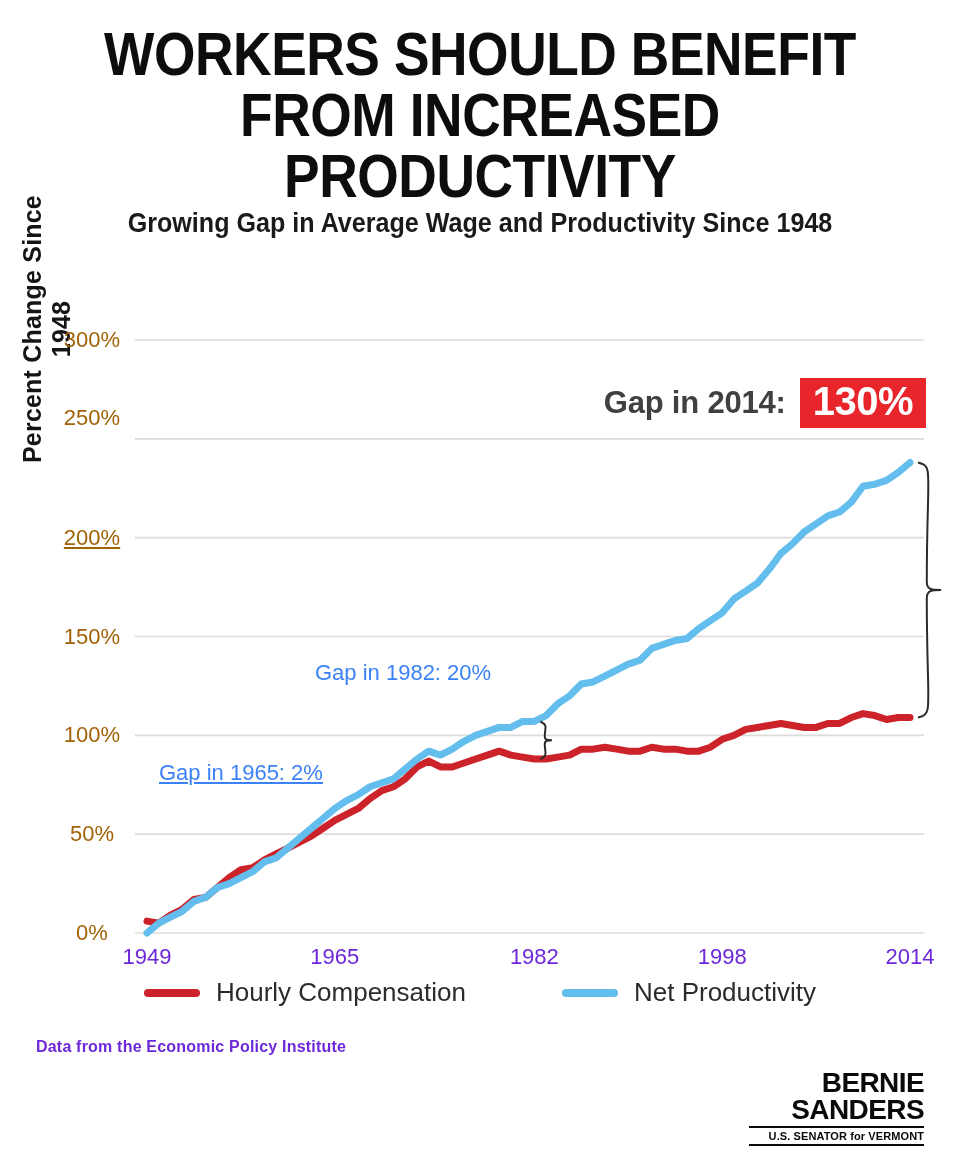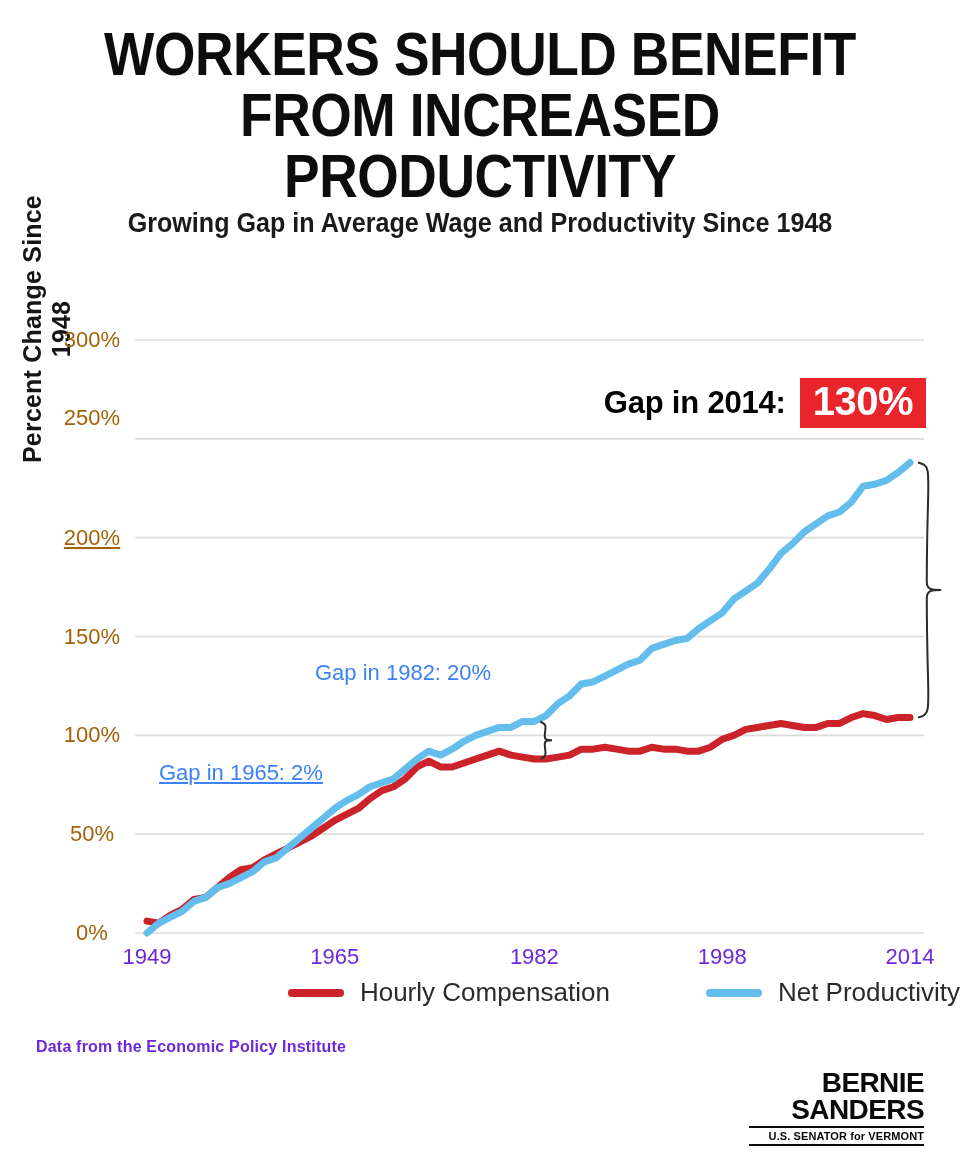--- a/index.html
+++ b/index.html
@@ -58,41 +58,41 @@
     font-size:22px;color:#6d28d9;
     transform:translateX(-50%);
   }
 
   
   .callout{
     position:absolute;top:378px;right:34px;
     display:flex;align-items:center;gap:14px;
   }
   .callout .lbl{
-    font-size:31px;font-weight:bold;color:#000000;letter-spacing:-0.2px;
+    font-size:31px;font-weight:bold;color:#404040;letter-spacing:-0.2px;
   }
   .callout .val{
     font-size:40px;font-weight:bold;color:#ffffff;
     background:#e8252b;
     padding:3px 13px 6px 13px;
     line-height:1.02;
     letter-spacing:-0.5px;
   }
 
   .anno{
     position:absolute;
     font-size:22px;color:#3b82f6;white-space:nowrap;
   }
   .anno-1982{ left:315px; top:660px; }
   .anno-1965{ left:159px; top:760px;text-decoration:underline; }
 
   
   .legend{
     position:absolute;top:977px;left:0;right:0;
-    display:flex;justify-content:flex-end;align-items:center;gap:96px;
+    display:flex;justify-content:center;align-items:center;gap:96px;
   }
   .lg-item{display:flex;align-items:center;gap:16px;}
   .lg-swatch{width:56px;height:8px;border-radius:4px;display:block;}
   .lg-text{font-size:26px;color:#2b2b2b;}
 
   .source{
     position:absolute;left:36px;top:1038px;
     font-size:16px;font-weight:bold;color:#6d28d9;letter-spacing:0.2px;
   }
 

